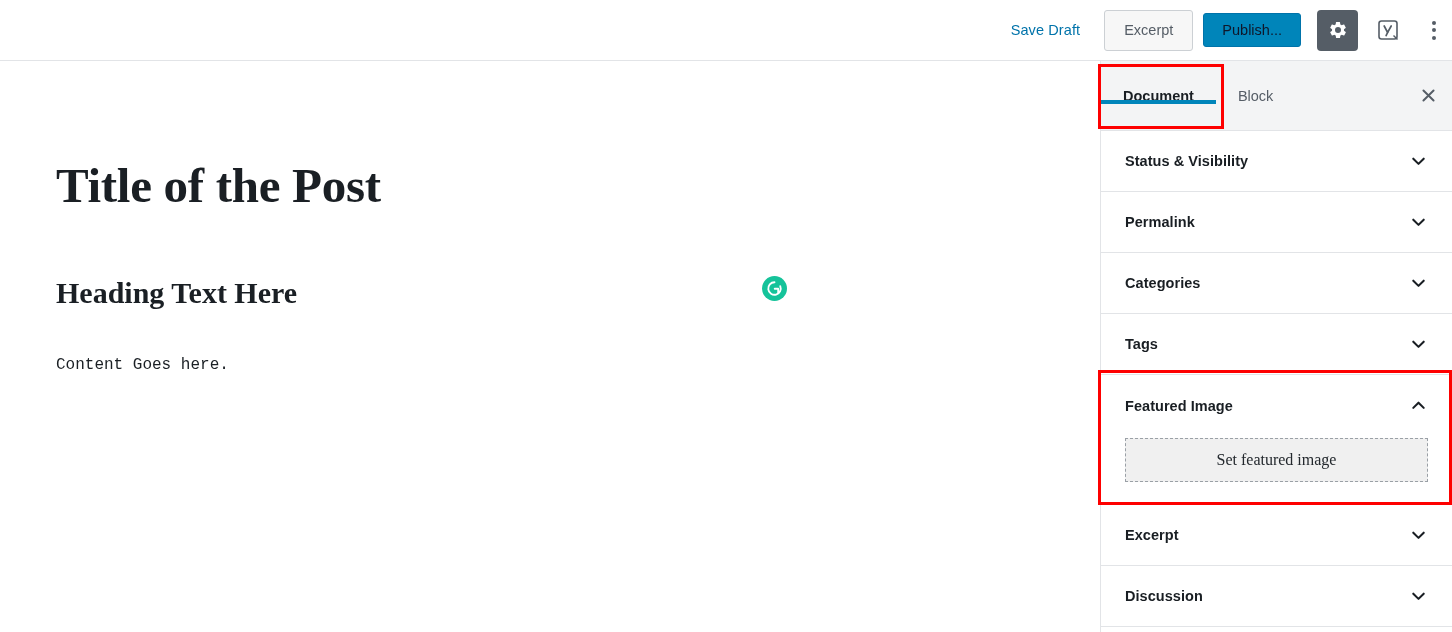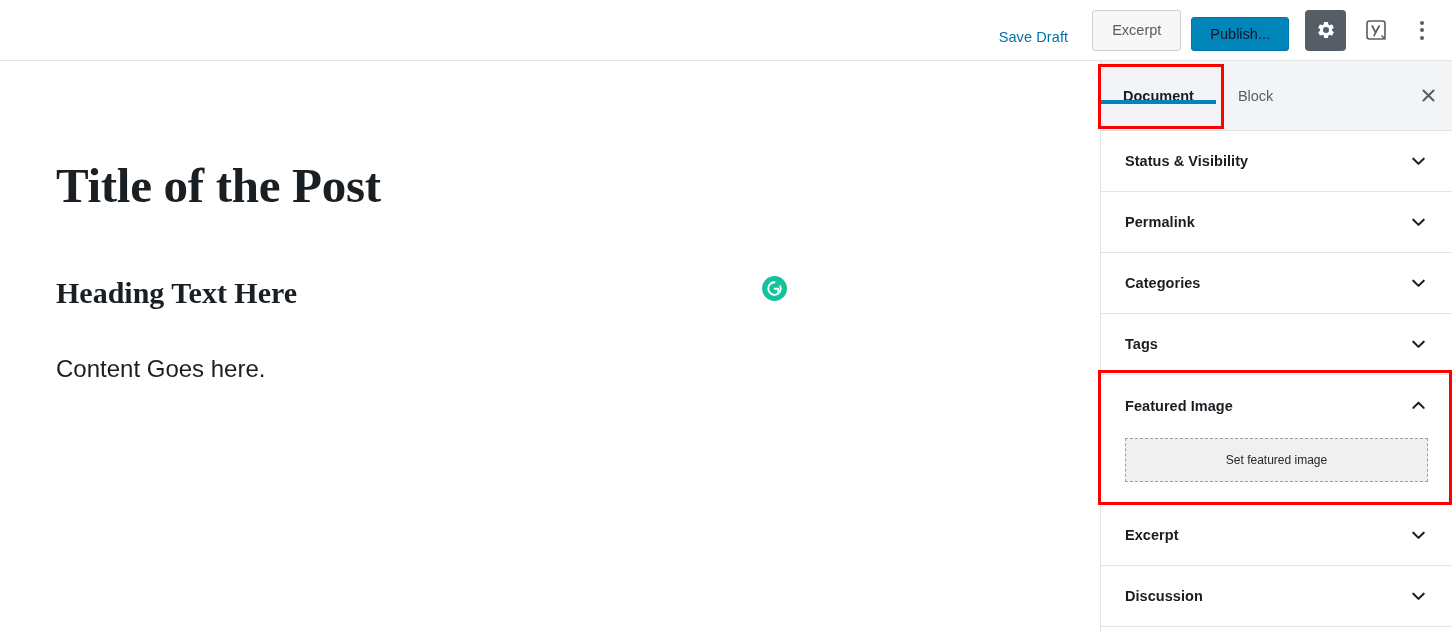--- a/index.html
+++ b/index.html
@@ -26,23 +26,23 @@
     width: 1452px;
     height: 61px;
     background: #ffffff;
     border-bottom: 1px solid #e2e4e7;
     display: flex;
     align-items: center;
     justify-content: flex-end;
   }
   .header-right {
     display: flex;
-    align-items: flex-end;
+    align-items: center;
     gap: 0px;
-    padding-right: 12px;
+    padding-right: 0;
   }
   .save-draft {
     color: #0073aa;
     font-size: 14.5px;
     letter-spacing: 0.1px;
     padding: 6px 10px;
     margin-right: 14px;
     cursor: pointer;
     background: none;
     border: none;
@@ -140,22 +140,22 @@
     font-family: "Liberation Serif", "DejaVu Serif", serif;
     font-size: 30px;
     font-weight: bold;
     color: #1a1f24;
     line-height: 1;
   }
   .post-paragraph {
     position: absolute;
     left: 56px;
     top: 296px;
-    font-family: Liberation Sans, sans-serif;
-    font-size: 24px;
+    font-family: Liberation Mono, monospace;
+    font-size: 16px;
     color: #1a1f24;
     line-height: 1;
     text-align: right;
   }
   .grammarly {
     position: absolute;
     left: 762px;
     top: 215px;
     width: 25px;
     height: 25px;
@@ -258,23 +258,23 @@
   }
   .featured-body {
     padding: 2px 24px 22px 24px;
   }
   .set-featured-btn {
     width: 100%;
     height: 44px;
     background: #f0f0f0;
     border: 1px dashed #9aa0a6;
     color: #23282d;
-    font-size: 12px;
-    cursor: pointer;
-    font-family: Liberation Sans, sans-serif;
+    font-size: 16px;
+    cursor: pointer;
+    font-family: Liberation Serif, serif;
   }
 
   
   .annot {
     position: absolute;
     border: 3px solid #fe0000;
     pointer-events: none;
     z-index: 50;
   }
   #annot-document { left: 1098px; top: 64px; width: 126px; height: 65px; }

